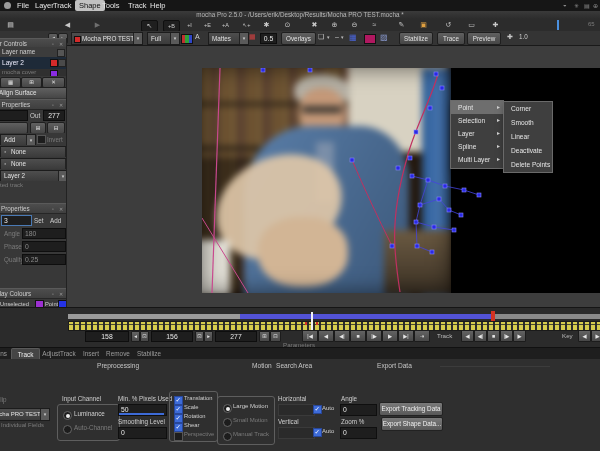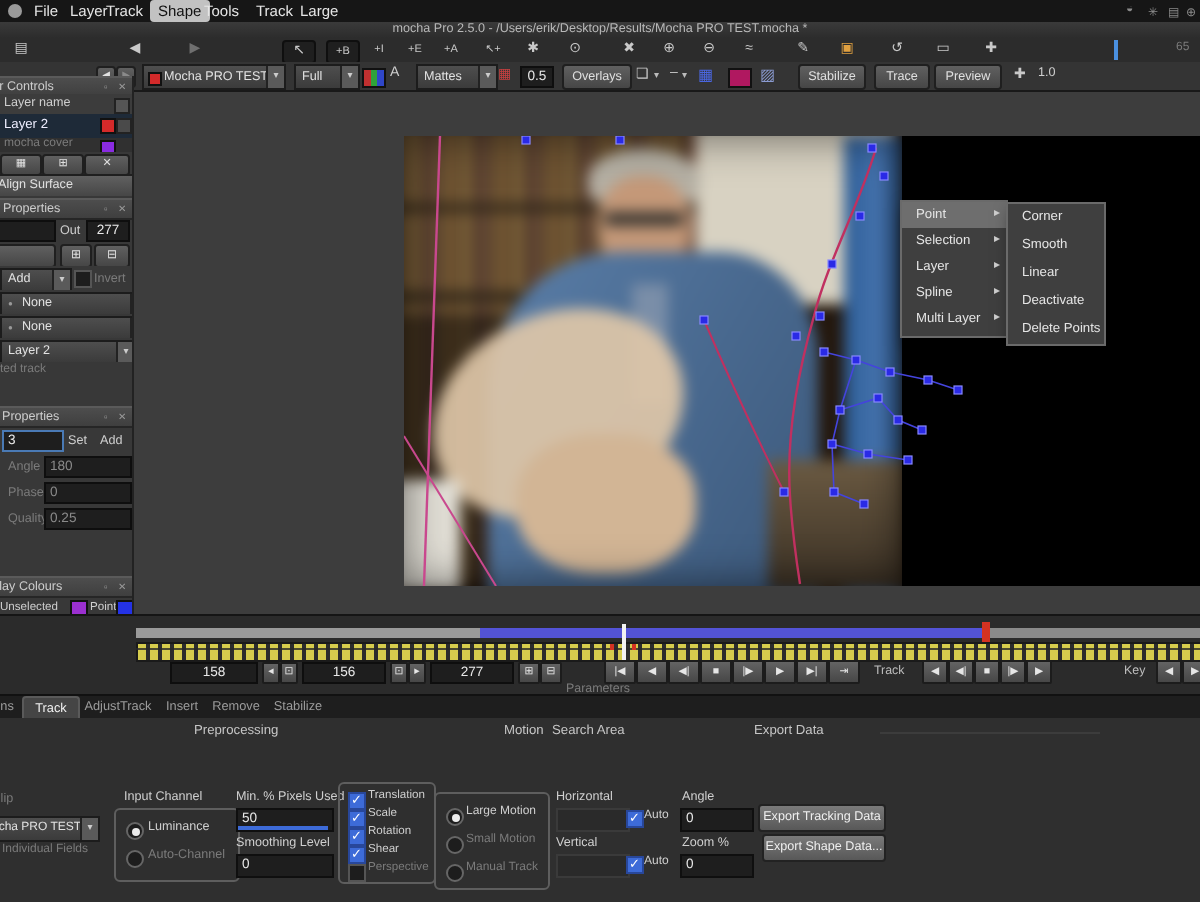--- a/index.html
+++ b/index.html
@@ -72,21 +72,21 @@
 <div id="root">
 
   <div class="ab menubar">
     <span class="ab apple"></span>
     <span class="ab mi" style="left:17px">File</span>
     <span class="ab mi" style="left:35px">Layer</span>
     <span class="ab mi" style="left:53px">Track</span>
     <span class="ab mi hl" style="left:75px">Shape</span>
     <span class="ab mi" style="left:102px">Tools</span>
     <span class="ab mi" style="left:128px">Track</span>
-    <span class="ab mi" style="left:150px">Large</span>
+    <span class="ab mi" style="left:150px">Help</span>
     <span class="ab statico" style="left:563px">◒</span>
     <span class="ab statico" style="left:574px">✳</span>
     <span class="ab statico" style="left:584px">▤</span>
     <span class="ab statico" style="left:593px">⊕</span>
   </div>
 
   <div class="ab titlebar">
     <div class="ab title">mocha Pro 2.5.0 -  /Users/erik/Desktop/Results/Mocha PRO TEST.mocha *</div>
   </div>
 

